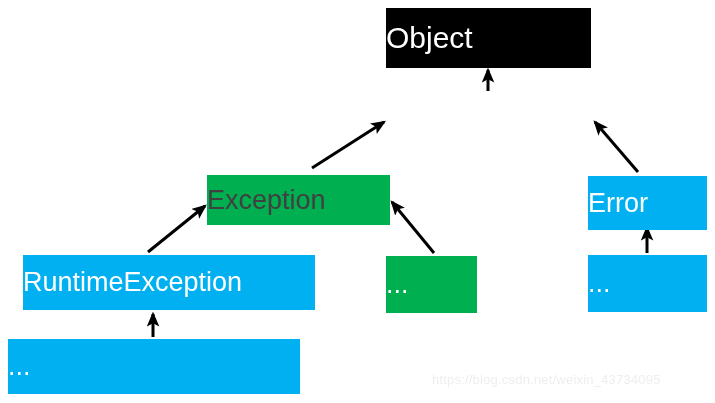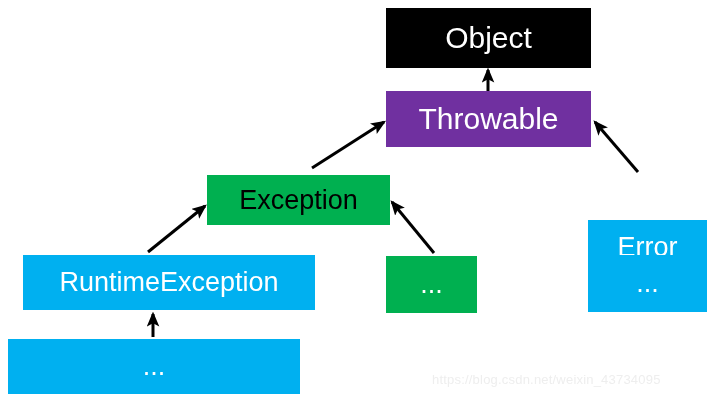--- a/index.html
+++ b/index.html
@@ -15,21 +15,20 @@
     position: relative;
     width: 715px;
     height: 403px;
     background: #ffffff;
     overflow: hidden;
   }
   .node {
     position: absolute;
     display: flex;
     align-items: center;
-    justify-content: center;
     color: #ffffff;
     font-family: "Liberation Sans", sans-serif;
     font-weight: 400;
     line-height: 1;
     box-sizing: border-box;
     white-space: nowrap;
     user-select: none;
   }
   .node-label {
     display: block;
@@ -71,29 +70,26 @@
         <line x1="434" y1="253" x2="392" y2="202" stroke="#000000" stroke-width="3" marker-end="url(#arrowhead)"></line>
         <line x1="647" y1="253" x2="647" y2="228" stroke="#000000" stroke-width="3" marker-end="url(#arrowhead)"></line>
         <line x1="153" y1="337" x2="153" y2="314" stroke="#000000" stroke-width="3" marker-end="url(#arrowhead)"></line>
       </g>
   </svg>
 
   <div class="node" style="left: 386px; top: 8px; width: 205px; height: 60px; background: rgb(0, 0, 0); font-size: 30px; color: rgb(255, 255, 255);">
     <span class="node-label">Object</span>
   </div>
 
-  <div class="node" style="left: 386px; top: 91px; width: 205px; height: 56px; background: rgb(112, 48, 160); font-size: 30px; color: rgb(255, 255, 255);">
-    <span class="node-label">Throwable</span>
-  </div>
 
-  <div class="node" style="left: 207px; top: 175px; width: 183px; height: 50px; background: rgb(0, 176, 80); font-size: 27px; color: #000000;">
+  <div class="node" style="left: 207px; top: 175px; width: 183px; height: 50px; background: rgb(0, 176, 80); font-size: 27px; color: #404040;">
     <span class="node-label">Exception</span>
   </div>
 
-  <div class="node" style="left: 588px; top: 176px; width: 119px; height: 54px; background: rgb(0, 176, 240); font-size: 27px; color: rgb(255, 255, 255); margin-top: 44px;">
+  <div class="node" style="left: 588px; top: 176px; width: 119px; height: 54px; background: rgb(0, 176, 240); font-size: 27px; color: rgb(255, 255, 255);">
     <span class="node-label">Error</span>
   </div>
 
   <div class="node" style="left: 23px; top: 255px; width: 292px; height: 55px; background: rgb(0, 176, 240); font-size: 27px; color: rgb(255, 255, 255);">
     <span class="node-label">RuntimeException</span>
   </div>
 
   <div class="node" style="left: 386px; top: 256px; width: 91px; height: 57px; background: rgb(0, 176, 80); font-size: 27px; color: rgb(255, 255, 255);">
     <span class="node-label">...</span>
   </div>

